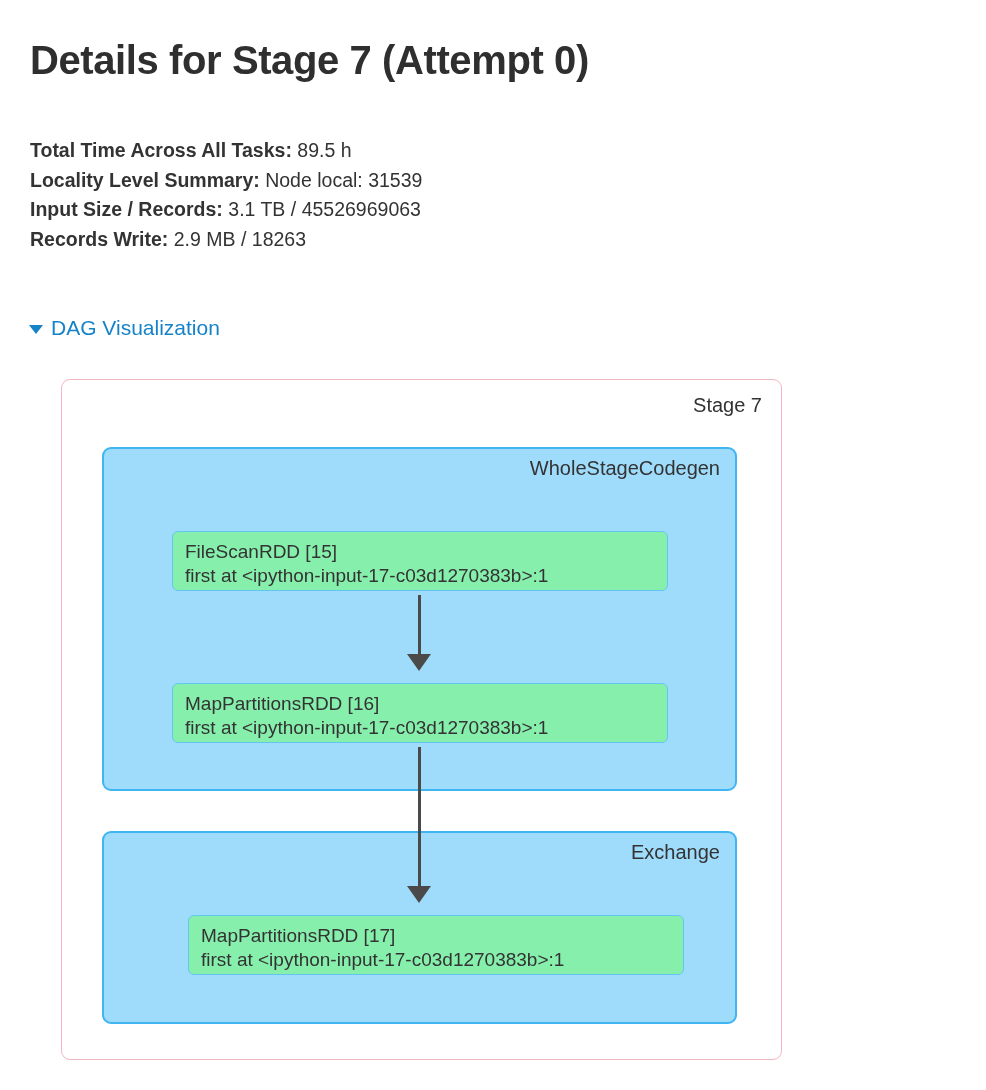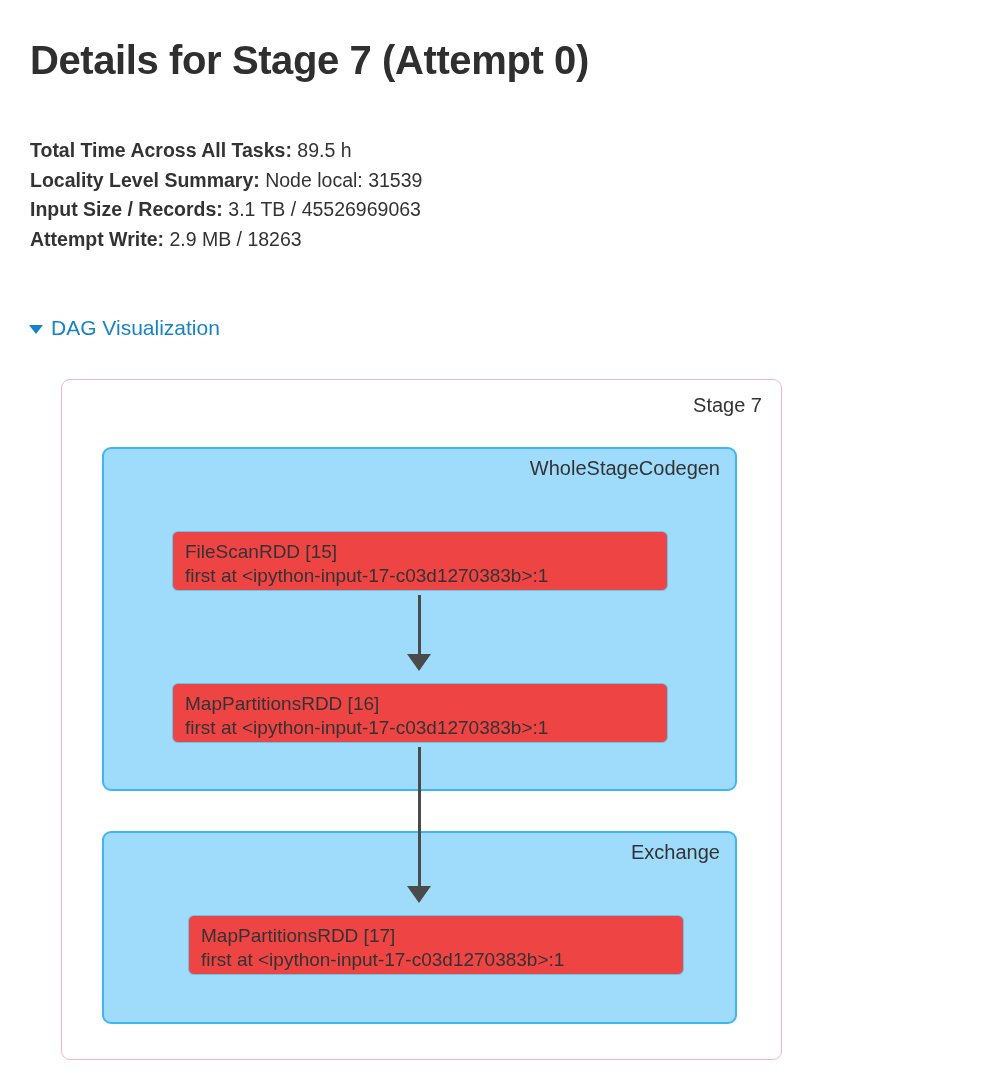--- a/index.html
+++ b/index.html
@@ -130,21 +130,21 @@
     right: 15px;
     top: 8px;
     font-size: 20px;
     color: #333333;
     white-space: nowrap;
   }
 
   
   .rdd-node {
     position: absolute;
-    background: #ef4444;
+    background: #86efac;
     border: 1.6px solid #63c6f2;
     border-radius: 6px;
     box-sizing: border-box;
     padding: 8px 12px 9px 12px;
     width: 496px;
     height: 60px;
   }
   .rdd-line {
     font-size: 19px;
     line-height: 23.5px;
@@ -192,21 +192,21 @@
     <span class="summary-label">Locality Level Summary:</span>
     <span class="summary-value">Node local: 31539</span>
   </div>
 
   <div class="summary-row">
     <span class="summary-label">Input Size / Records:</span>
     <span class="summary-value">3.1 TB / 45526969063</span>
   </div>
 
   <div class="summary-row">
-    <span class="summary-label">Attempt Write:</span>
+    <span class="summary-label">Records Write:</span>
     <span class="summary-value">2.9 MB / 18263</span>
   </div>
 
 </div>
 
 <div class="dag-toggle">
   <span class="caret-down"></span>
   <span class="dag-toggle-label">DAG Visualization</span>
 </div>
 

